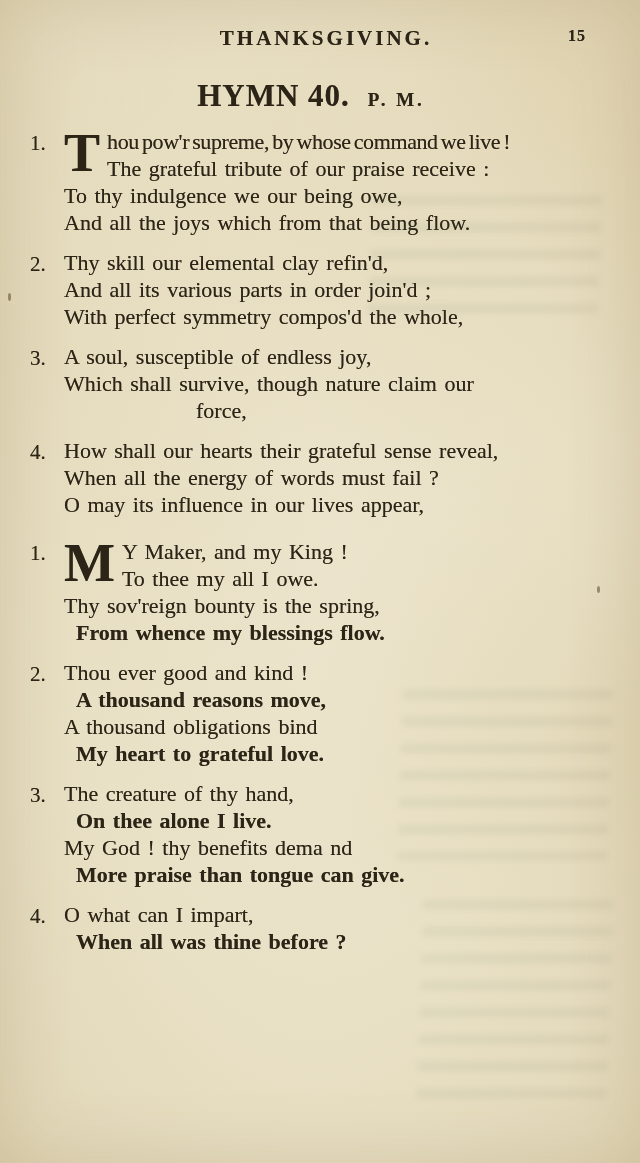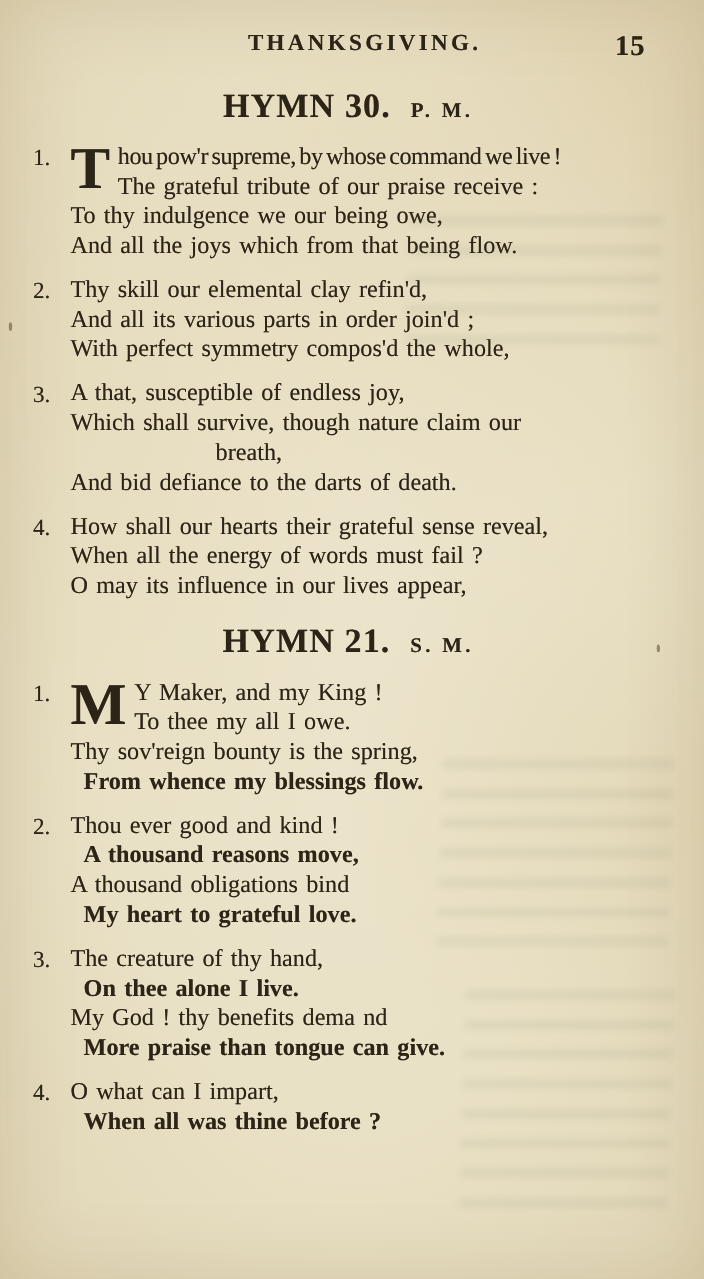--- a/index.html
+++ b/index.html
@@ -10,27 +10,27 @@
     overflow:hidden;
     font-family:"Liberation Serif","DejaVu Serif",serif;
     color:var(--ink,#2c2416);
     background:
       radial-gradient(circle at 88% 6%, rgba(196,164,104,.14), transparent 38%),
       radial-gradient(circle at 92% 62%, rgba(186,158,96,.10), transparent 30%),
       radial-gradient(circle at 8% 30%, rgba(208,188,140,.12), transparent 45%),
       radial-gradient(ellipse at 50% 45%, #ece5cd 0%, #e9e1c6 55%, #e0d5b5 100%);
     box-shadow:inset 0 0 70px rgba(125,100,55,.18);
     box-sizing:border-box;
-    padding:26px 7px 0 30px;
+    padding:26px 18px 0 30px;
   }
   .page *{text-shadow:0 0 .6px rgba(44,36,22,.55);}
   
   .running-head{position:relative;text-align:center;height:28px;}
   .head-title{font-size:21px;font-weight:bold;letter-spacing:3px;}
-  .page-num{position:absolute;right:46px;top:1px;font-size:26px;font-weight:bold;letter-spacing:1px;}
+  .page-num{position:absolute;right:36px;top:1px;font-size:16px;font-weight:bold;letter-spacing:1px;}
   
   .hymn{margin-top:24px;}
   .hymn + .hymn{margin-top:20px;}
   .hymn-head{text-align:center;margin:0 30px 14px 0;}
   .hymn-title{font-size:31px;font-weight:bold;letter-spacing:1px;}
   .hymn-meter{font-size:19px;font-weight:bold;letter-spacing:3px;padding-left:6px;margin-left:12px;}
   .verse{display:flex;margin-bottom:13px;}
   .vnum{flex:0 0 34px;font-size:21px;padding-top:3px;}
   .vbody{flex:1;min-width:0;}
   .line{font-size:22px;line-height:27px;word-spacing:2px;white-space:nowrap;}
@@ -61,21 +61,21 @@
   <div class="speck speck-1"></div>
   <div class="speck speck-2"></div>
 
   <div class="running-head">
     <span class="head-title">THANKSGIVING.</span>
     <span class="page-num">15</span>
   </div>
 
   <div id="hymns">
       <section class="hymn">
-        <div class="hymn-head"><span class="hymn-title">HYMN 30.</span><span class="hymn-meter">P. M.</span></div>
+        <div class="hymn-head"><span class="hymn-title">HYMN 40.</span><span class="hymn-meter">P. M.</span></div>
         <div class="verse">
           <span class="vnum">1.</span>
           <div class="vbody">
             <span class="dropcap">T</span>
             <div class="line ind-0 tight">hou pow'r supreme, by whose command we live !</div>
             <div class="line ind-0">The grateful tribute of our praise receive :</div>
             <div class="line ind-0">To thy indulgence we our being owe,</div>
             <div class="line ind-0">And all the joys which from that being flow.</div>
           </div>
         </div>
@@ -83,37 +83,35 @@
           <span class="vnum">2.</span>
           <div class="vbody">
             <div class="line ind-0">Thy skill our elemental clay refin'd,</div>
             <div class="line ind-0">And all its various parts in order join'd ;</div>
             <div class="line ind-0">With perfect symmetry compos'd the whole,</div>
           </div>
         </div>
         <div class="verse">
           <span class="vnum">3.</span>
           <div class="vbody">
-            <div class="line ind-0">A that, susceptible of endless joy,</div>
+            <div class="line ind-0">A soul, susceptible of endless joy,</div>
             <div class="line ind-0">Which shall survive, though nature claim our</div>
-            <div class="line ind-3">breath,</div>
-            <div class="line ind-0">And bid defiance to the darts of death.</div>
+            <div class="line ind-3">force,</div>
           </div>
         </div>
         <div class="verse">
           <span class="vnum">4.</span>
           <div class="vbody">
             <div class="line ind-0">How shall our hearts their grateful sense reveal,</div>
             <div class="line ind-0">When all the energy of words must fail ?</div>
             <div class="line ind-0">O may its influence in our lives appear,</div>
           </div>
         </div>
       </section>
       <section class="hymn">
-        <div class="hymn-head"><span class="hymn-title">HYMN 21.</span><span class="hymn-meter">S. M.</span></div>
         <div class="verse">
           <span class="vnum">1.</span>
           <div class="vbody">
             <span class="dropcap">M</span>
             <div class="line ind-0">Y Maker, and my King !</div>
             <div class="line ind-0">To thee my all I owe.</div>
             <div class="line ind-0">Thy sov'reign bounty is the spring,</div>
             <div class="line ind-1">From whence my blessings flow.</div>
           </div>
         </div>

